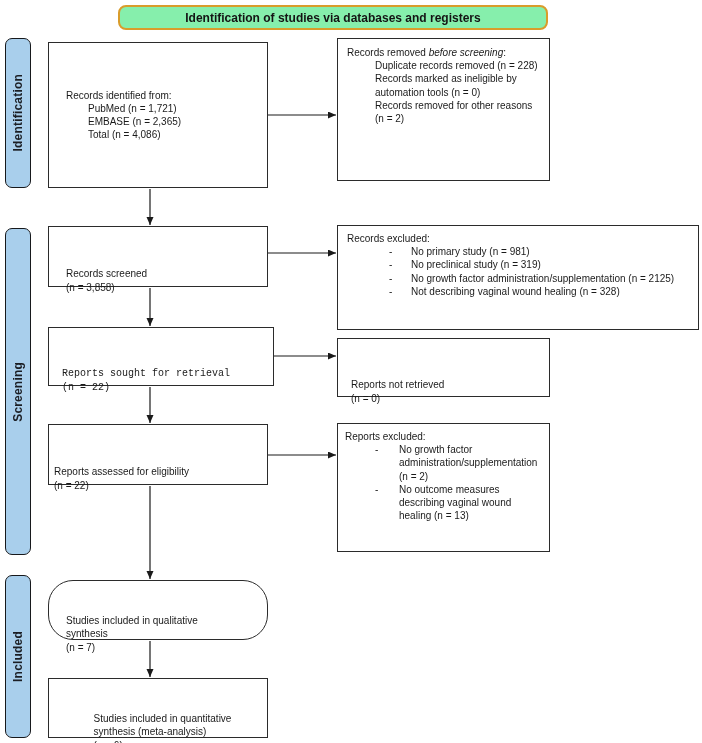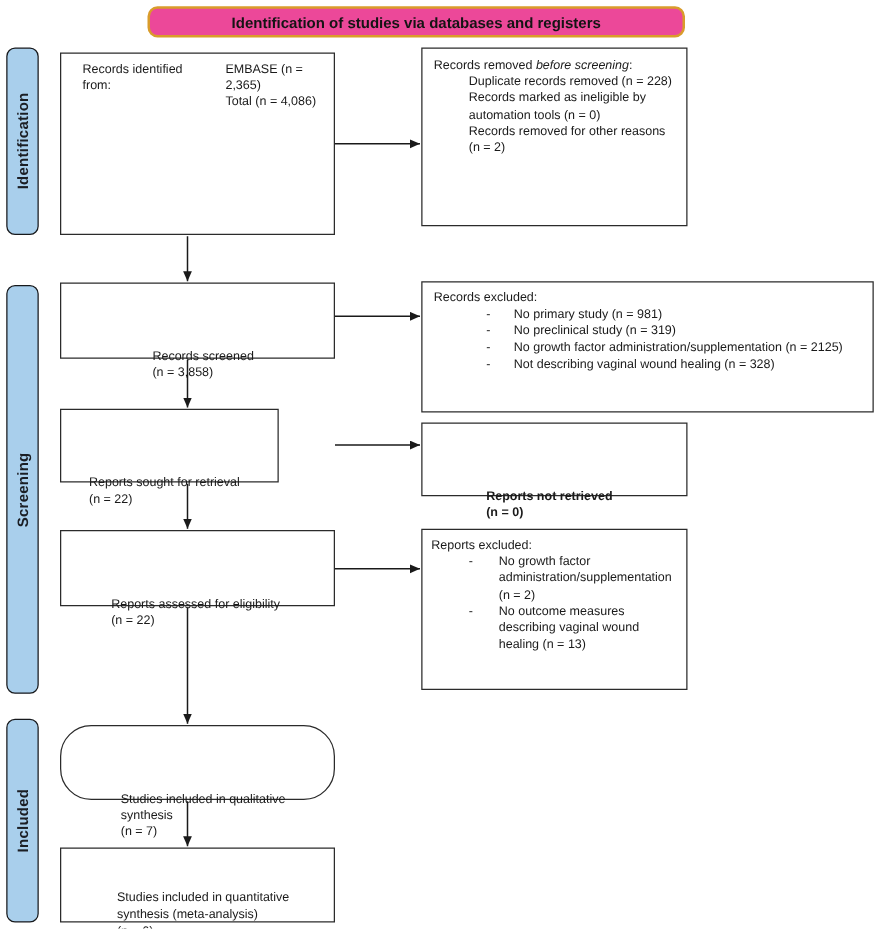--- a/index.html
+++ b/index.html
@@ -4,21 +4,21 @@
 <style>
   html,body { margin:0; padding:0; background:#ffffff; }
   .canvas {
     position:relative; width:702px; height:743px; background:#ffffff;
     font-family:"Liberation Sans", sans-serif; color:#1a1a1a; overflow:hidden;
   }
   svg.arrows { position:absolute; left:0; top:0; width:702px; height:743px; pointer-events:none; }
 
   .banner {
     position:absolute; left:118px; top:5px; width:430px; height:25px;
-    background:#ec4899; border:2px solid #D99C2B; border-radius:8px;
+    background:#86efac; border:2px solid #D99C2B; border-radius:8px;
     display:flex; align-items:center; justify-content:center;
     font-size:12px; font-weight:bold; color:#141414; box-sizing:border-box;
   }
 
   .stage {
     position:absolute; left:5px; width:26px;
     background:#A9CFEC; border:1.6px solid #17191c; border-radius:7px;
     display:flex; align-items:center; justify-content:center; box-sizing:border-box;
   }
   .stage .vtext {
@@ -26,29 +26,29 @@
     font-size:12px; font-weight:bold; color:#1b1e24; letter-spacing:0.2px; white-space:nowrap;
   }
   #stage-identification { top:38px;  height:150px; }
   #stage-screening      { top:228px; height:327px; }
   #stage-included       { top:575px; height:163px; }
 
   .box {
     position:absolute; background:#ffffff; border:1.5px solid #2b2b2b;
     box-sizing:border-box; font-size:10px; line-height:1.32; color:#1a1a1a;
   }
-  .box.vcenter { display:flex; flex-direction:row; justify-content:center; }
+  .box.vcenter { display:flex; flex-direction:column; justify-content:center; }
   .prelines { white-space:pre-line;margin-top:48px; }
 
   #box-identified        { left:48px;  top:42px;  width:220px; height:146px; padding:6px 8px 6px 17px; }
   #box-removed           { left:337px; top:38px;  width:213px; height:143px; padding:7px 8px 6px 9px; }
   #box-screened          { left:48px;  top:226px; width:220px; height:61px;  padding:4px 8px 4px 17px; }
   #box-records-excluded  { left:337px; top:225px; width:362px; height:105px; padding:6px 8px 6px 9px; }
-  #box-sought            { left:48px;  top:327px; width:175px; height:59px;  padding:4px 8px 4px 0; }
-  #box-not-retrieved     { left:337px; top:338px; width:213px; height:59px;  padding:4px 8px 4px 0;font-weight:bold; }
+  #box-sought            { left:48px;  top:327px; width:226px; height:59px;  padding:4px 8px 4px 13px;font-family:Liberation Mono, monospace; }
+  #box-not-retrieved     { left:337px; top:338px; width:213px; height:59px;  padding:4px 8px 4px 13px; }
   #box-assessed          { left:48px;  top:424px; width:220px; height:61px;  padding:4px 8px 4px 5px; }
   #box-reports-excluded  { left:337px; top:423px; width:213px; height:129px; padding:6px 6px 6px 7px; }
   #box-qualitative       { left:48px;  top:580px; width:220px; height:60px;  padding:4px 8px 4px 17px;border-radius:25px; }
   #box-quantitative      { left:48px;  top:678px; width:220px; height:60px;  padding:4px 8px 4px 17px;align-items:center; }
 
   .plain-item { padding-left:22px; }
   #box-removed .plain-item { padding-left:28px; }
 
   .dash-item { display:flex; word-wrap:break-word; }
   .dash-item .dash { flex:none; text-align:left; }
@@ -92,20 +92,21 @@
   <div class="stage" id="stage-screening">
     <span class="vtext">Screening</span>
   </div>
   <div class="stage" id="stage-included">
     <span class="vtext">Included</span>
   </div>
 
   <div class="box vcenter" id="box-identified">
     <div>Records identified from:</div>
     <div>
+        <div class="plain-item">PubMed (n = 1,721)</div>
         <div class="plain-item">EMBASE (n = 2,365)</div>
         <div class="plain-item">Total (n = 4,086)</div>
       </div>
   </div>
 
   <div class="box" id="box-removed">
     <div><span>Records removed </span><i>before screening</i><span>:</span></div>
     <div>
         <div class="plain-item">Duplicate records removed (n = 228)</div>
         <div class="plain-item">Records marked as ineligible by automation tools (n = 0)</div>

